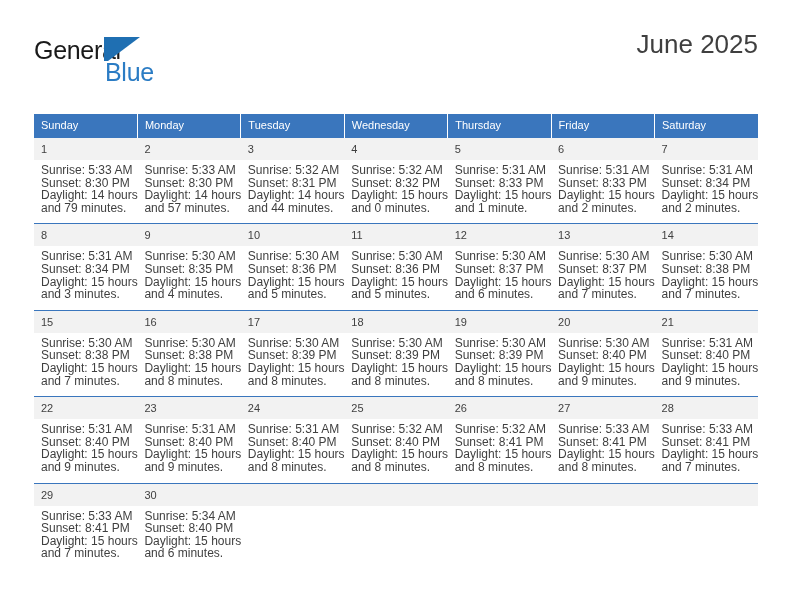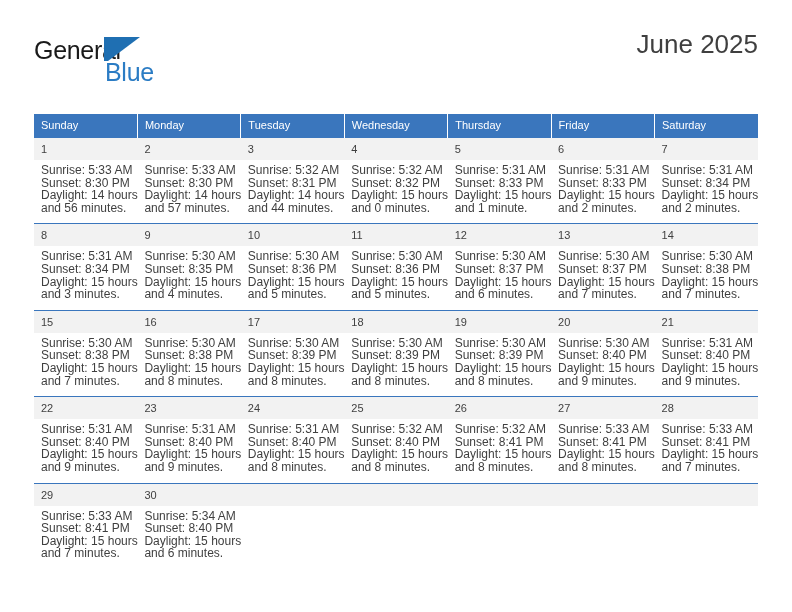--- a/index.html
+++ b/index.html
@@ -192,21 +192,21 @@
     </thead>
     <tbody>
 
       <tr class="week-row first">
         <td>
           <div class="daynum">1</div>
           <div class="details">
             <div>Sunrise: 5:33 AM</div>
             <div>Sunset: 8:30 PM</div>
             <div>Daylight: 14 hours</div>
-            <div>and 56 minutes.</div>
+            <div>and 79 minutes.</div>
           </div>
         </td>
         <td>
           <div class="daynum">2</div>
           <div class="details">
             <div>Sunrise: 5:33 AM</div>
             <div>Sunset: 8:30 PM</div>
             <div>Daylight: 14 hours</div>
             <div>and 57 minutes.</div>
           </div>

